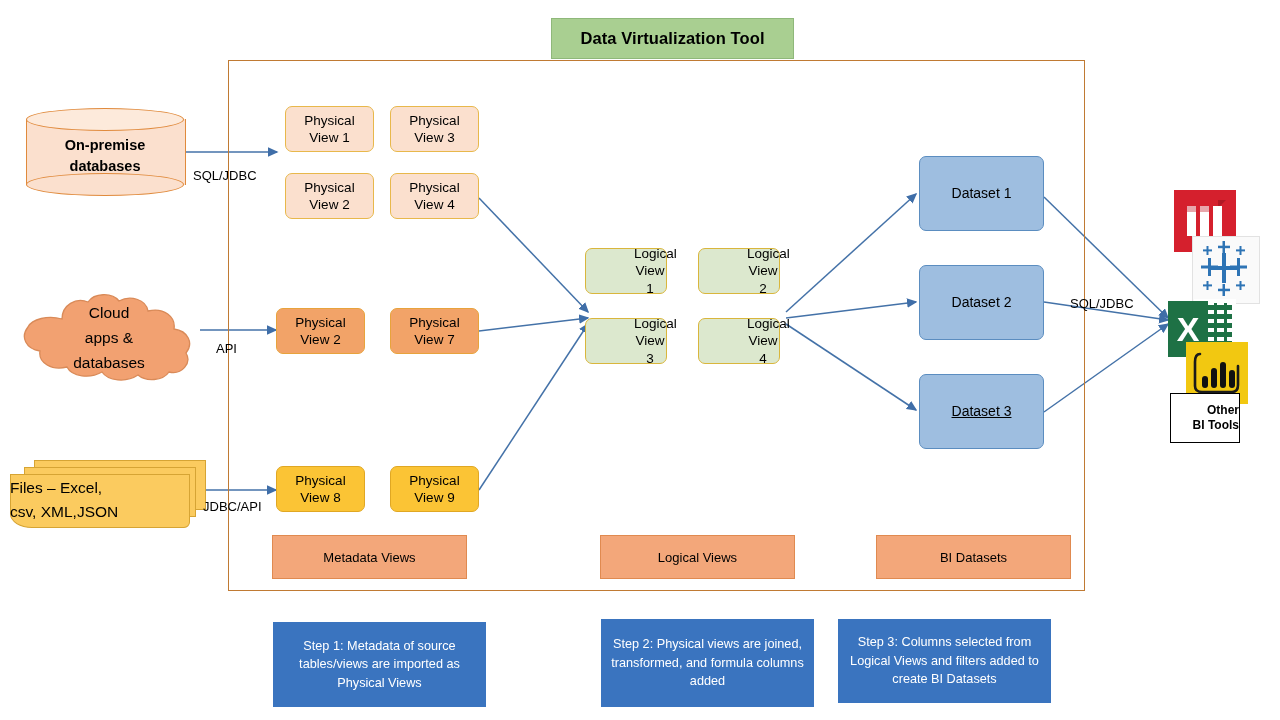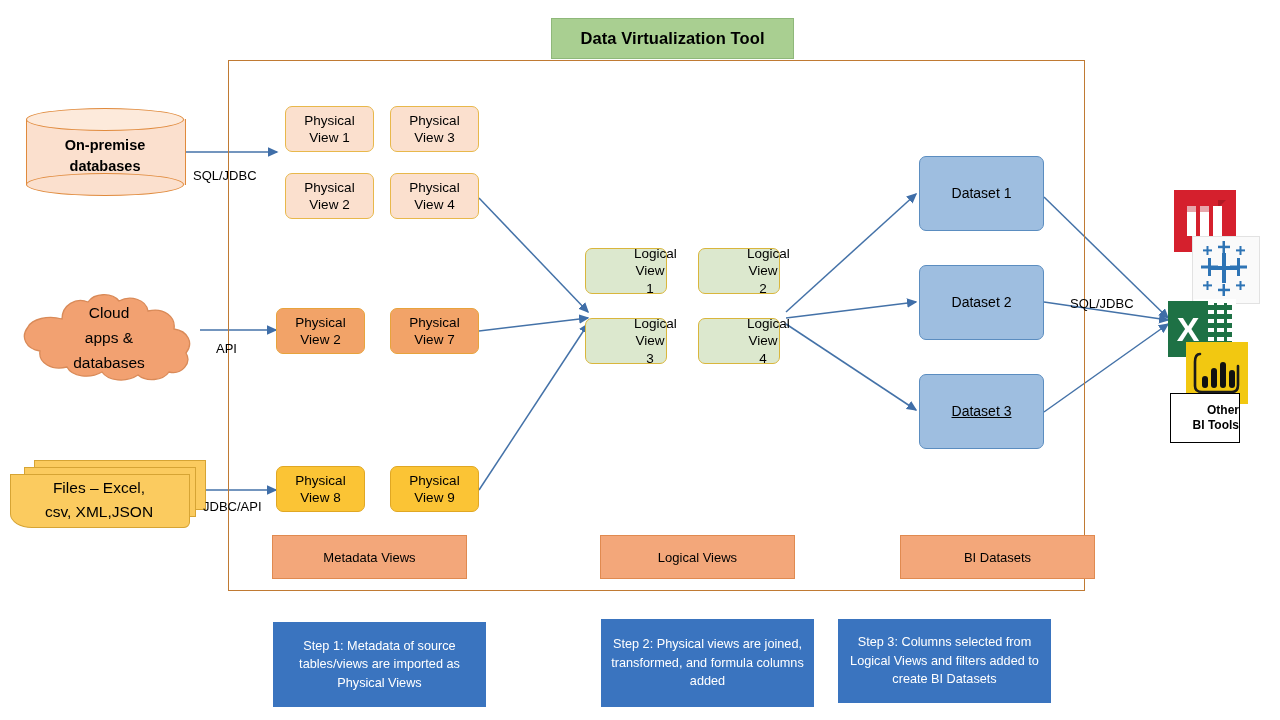--- a/index.html
+++ b/index.html
@@ -69,21 +69,21 @@
   #src-files { left: 10px; top: 460px; width: 196px; height: 68px; }
   #src-files .sheet {
     position: absolute; background: #FBCB5F; border: 1px solid #D6A434;
   }
   #src-files .sheet.s1 { left: 24px; top: 0px;  width: 170px; height: 48px; }
   #src-files .sheet.s2 { left: 14px; top: 7px;  width: 170px; height: 48px; }
   #src-files .sheet.s3 { left: 0px;  top: 14px; width: 178px; height: 52px;
     border-bottom-left-radius: 22px 14px; border-bottom-right-radius: 6px 6px; }
   #src-files .files-label {
     position: absolute; left: 0px; top: 14px; width: 178px; height: 52px;
-    display: flex; flex-direction: column; align-items: center; justify-content: center;
+    display: flex; flex-direction: column; align-items: flex-start; justify-content: center;
     font-size: 15.5px; line-height: 24px; z-index: 4;
   }
 
   
   .node {
     display: flex; flex-direction: column;
     justify-content: center;
     font-size: 13.5px; line-height: 17.5px; text-align: center; border-radius: 7px;
   }
   .pv-peach  { background: #FBE0CE; border: 1.3px solid #E8B84B; }
@@ -251,21 +251,21 @@
   </div>
 
   <div class="abs node ds-blue" style="left:919px; top:156px; width:125px; height:75px;">Dataset 1</div>
   <div class="abs node ds-blue" style="left:919px; top:265px; width:125px; height:75px;">Dataset 2</div>
   <div class="abs node ds-blue" style="left:919px; top:374px; width:125px; height:75px;text-decoration:underline;">Dataset 3</div>
 
   <div class="abs edge-label" style="left:1070px; top:296px;">SQL/JDBC</div>
 
   <div class="abs legend-bar" style="left:272px; top:535px; width:195px; height:44px;">Metadata Views</div>
   <div class="abs legend-bar" style="left:600px; top:535px; width:195px; height:44px;">Logical Views</div>
-  <div class="abs legend-bar" style="left:876px; top:535px; width:195px; height:44px;margin-left:24px;">BI Datasets</div>
+  <div class="abs legend-bar" style="left:876px; top:535px; width:195px; height:44px;">BI Datasets</div>
 
   <div class="abs step-box" style="left:273px; top:622px; width:213px; height:85px;">Step 1:  Metadata of source tables/views are imported  as Physical Views</div>
   <div class="abs step-box" style="left:601px; top:619px; width:213px; height:88px;">Step 2: Physical views are joined, transformed,  and formula  columns added</div>
   <div class="abs step-box" style="left:838px; top:619px; width:213px; height:84px;">Step 3:  Columns selected from Logical Views and filters added to create BI Datasets</div>
 
   <div class="abs" id="bi-stack">
 
     <div class="bi-icon" id="ico-microstrategy">
       <svg width="62" height="62" viewBox="0 0 62 62">
         <rect x="0" y="0" width="62" height="62" fill="#D5202D"></rect>

